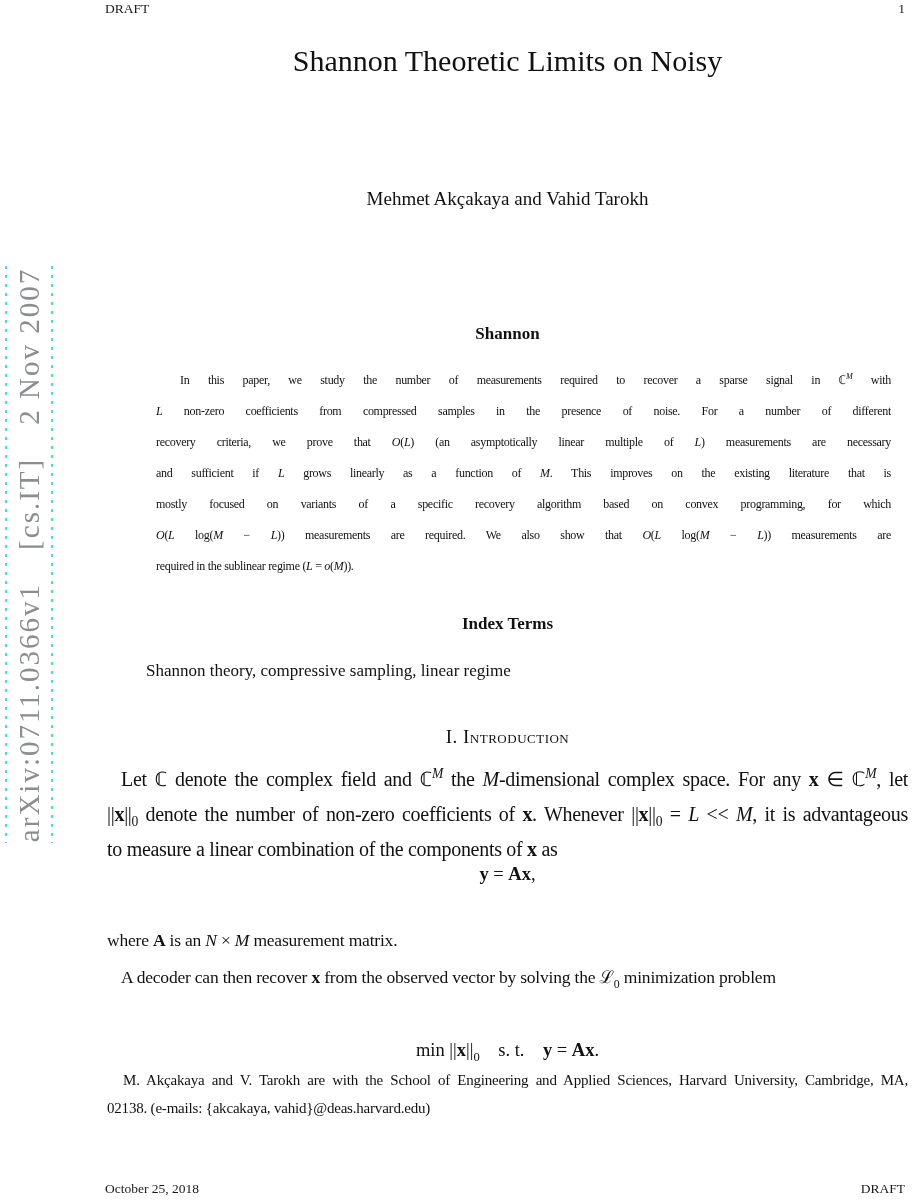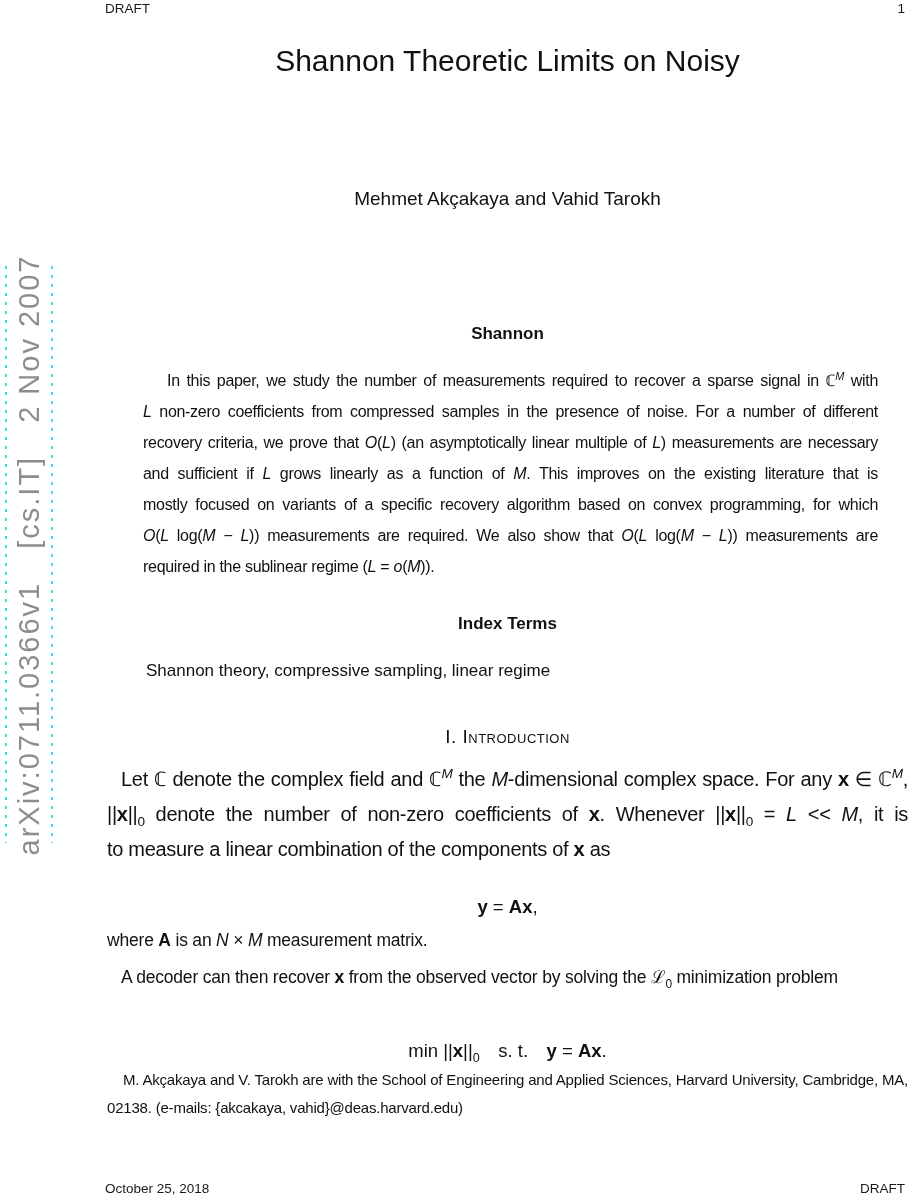--- a/index.html
+++ b/index.html
@@ -1,18 +1,18 @@
 <!DOCTYPE html>
 <html><head>
 <meta charset="utf-8">
 <style>
   html,body { margin:0; padding:0; background:#ffffff; }
   .page {
     position:relative; width:916px; height:1200px; background:#ffffff;
-    font-family:Liberation Sans, sans-serif; color:#111111;
+    font-family:Liberation Serif, serif; color:#111111;
     overflow:hidden;
   }
   
   .running-header, .running-footer {
     position:absolute; left:105px; right:11px; display:flex;
     justify-content:space-between; font-size:13.5px; color:#1a1a1a;
   }
   .running-header { top:1px; }
   .running-footer { top:1181px; }
 
@@ -30,34 +30,34 @@
     white-space:nowrap; font-size:29px; letter-spacing:2px; color:#8a8e91;
   }
 
   
   .col { position:absolute; left:107px; width:801px; }
 
   h1.title { top:25px; margin:0; text-align:center; font-size:30px; font-weight:400; line-height:71px; }
   .authors { top:188px; text-align:center; font-size:19px; }
 
   .abs-head { top:324px; text-align:center; font-weight:bold; font-size:17px; }
-  .abs-body { position:absolute; top:365px; left:143px; width:735px;
-              font-size:16px; letter-spacing:-0.3px; line-height:31px; }
+  .abs-body { position:absolute; top:365px; left:156px; width:735px;
+              font-size:12px; letter-spacing:-0.3px; line-height:31px; }
   .abs-body .ln { height:31px; }
 
   .idx-head { top:614px; text-align:center; font-weight:bold; font-size:17px; }
   .idx-text { position:absolute; top:661px; left:146px; font-size:17px; }
 
   .sec-head { top:726px; text-align:center; font-size:19px; font-variant:small-caps; letter-spacing:0.5px; }
 
   .intro-para { top:762px; font-size:20px; letter-spacing:-0.3px; line-height:35px; }
   .intro-para .ln { height:35px; }
 
   .equation { text-align:center; font-size:18.5px; }
-  .eq1 { top:896px; }
+  .eq1 { top:864px; }
   .eq2 { top:1040px; }
   .where-line { top:930px; font-size:17.5px; letter-spacing:-0.2px; }
   .decoder-line { top:964px; font-size:17.5px; letter-spacing:-0.2px; text-indent:14px; }
 
   .footnote { top:1066px; font-size:15px; letter-spacing:-0.2px; line-height:28px; }
   .footnote .ln { height:28px; }
 
   
   .ln { text-align:justify; overflow:hidden; }
   .ln.jl { text-align-last:justify; }

